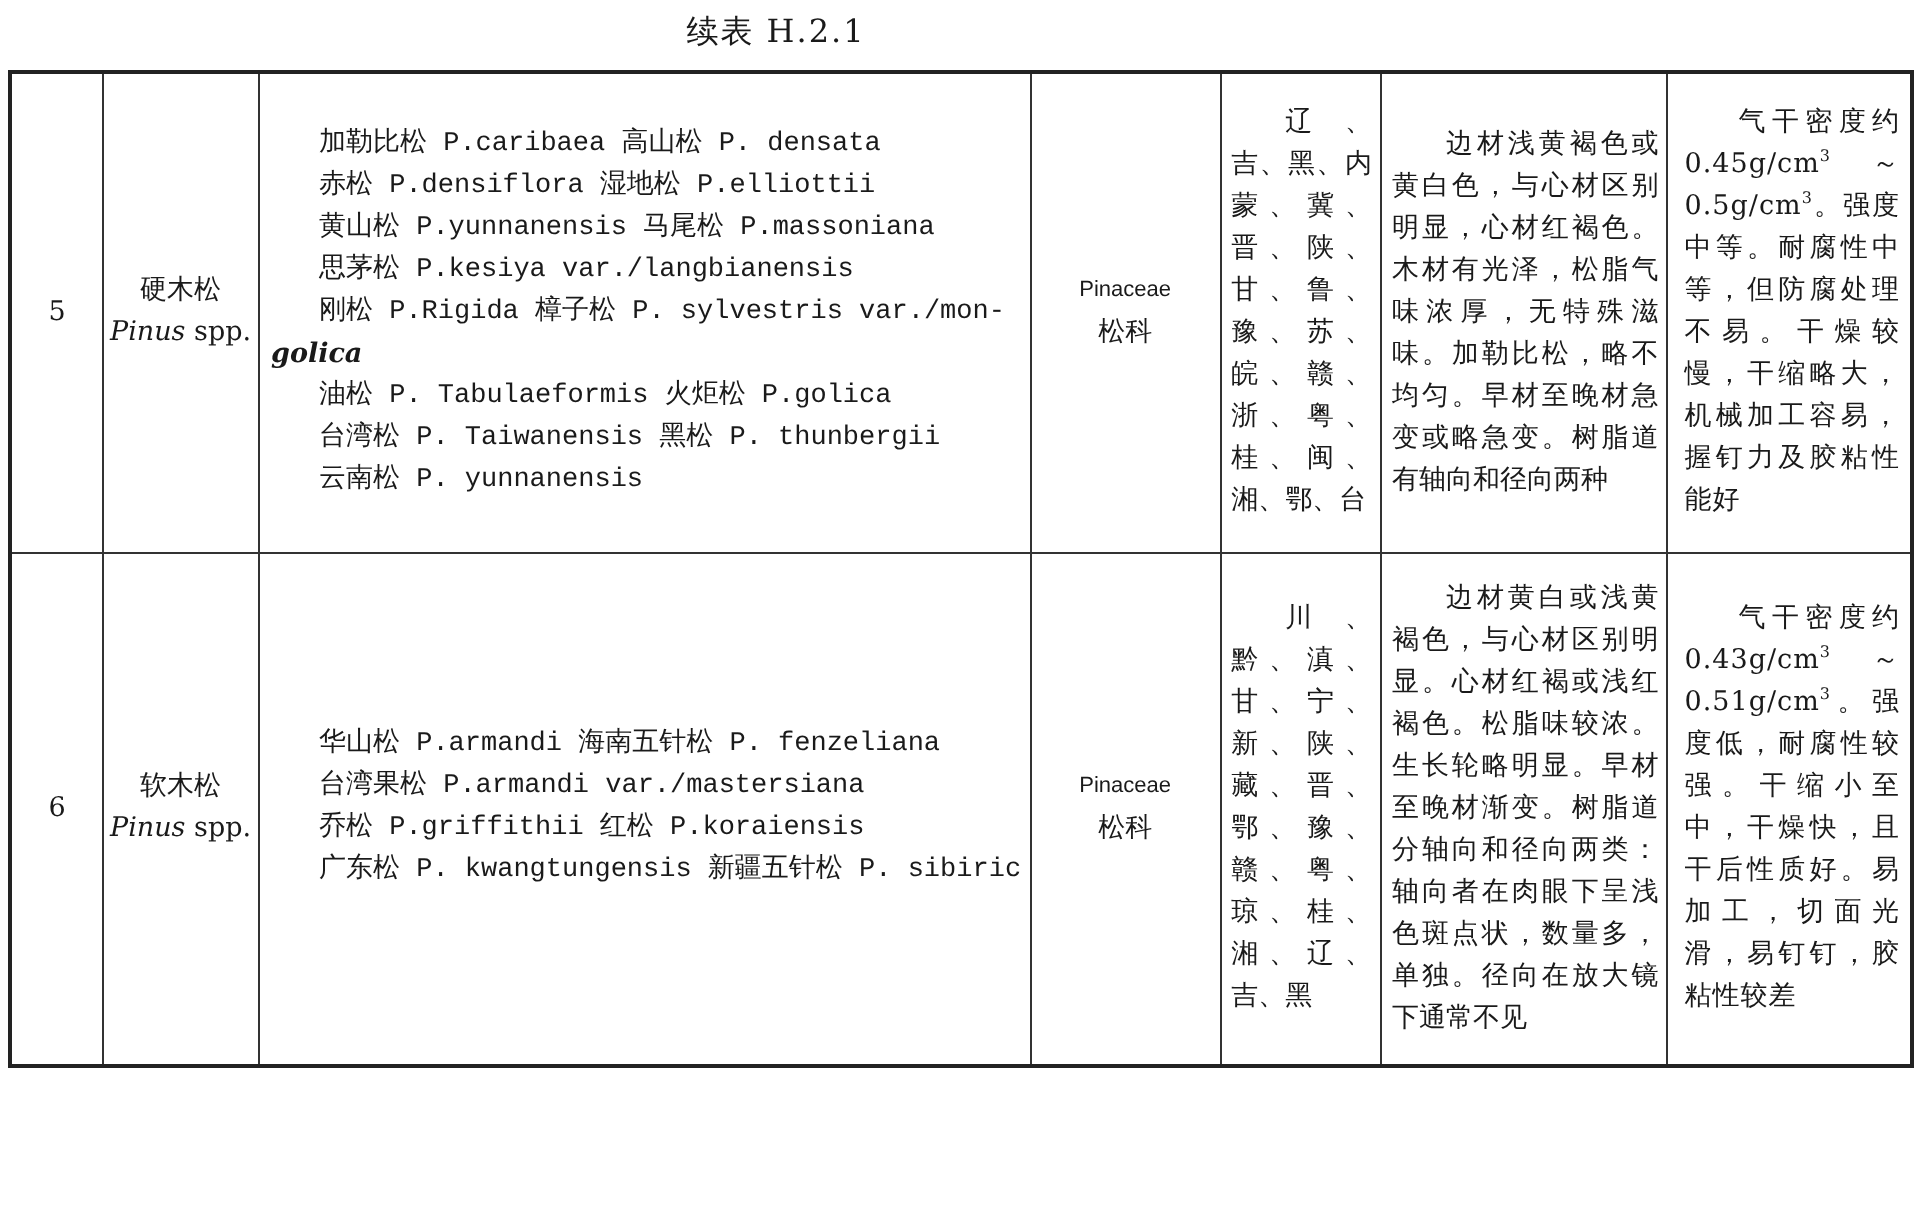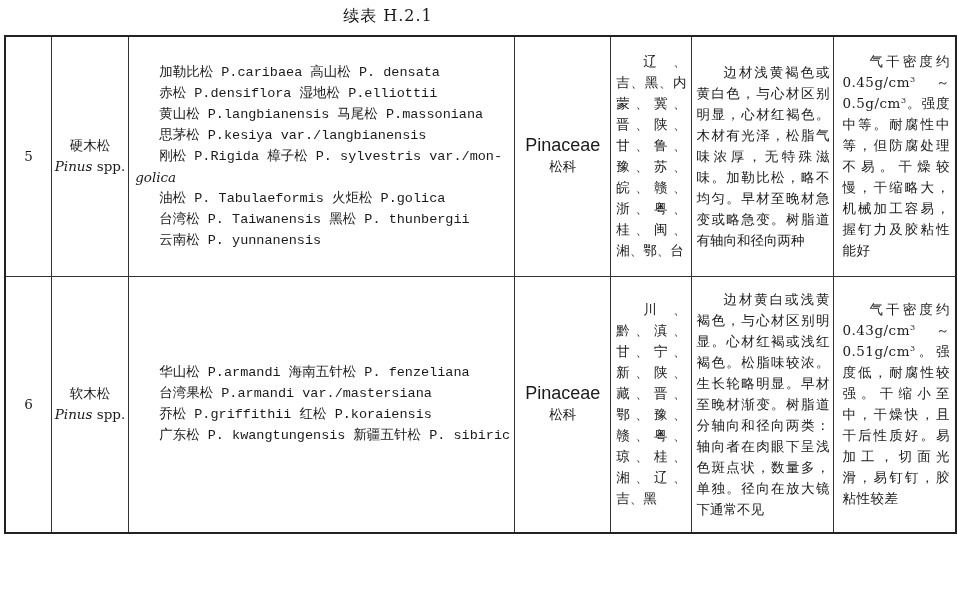--- a/index.html
+++ b/index.html
@@ -11,23 +11,23 @@
                table-layout: fixed; border: 2px solid #222; }
   table.main td, table.main th { border: 1px solid #333; padding: 0; vertical-align: middle;
                font-weight: normal; font-size: 13.5px; line-height: 21px; }
   th { text-align: center; }
   .hdr { height: 64px; }
   .row5 { height: 240px; }
   .row6 { height: 257px; }
   .center { text-align: center; }
   .species { padding: 0 4px 0 6px !important; }
   .species .line { padding-left: 24px; white-space: nowrap; font-family: Liberation Mono, monospace; }
-  .species .wrap { padding-left: 0; white-space: nowrap; }
+  .species .wrap { padding-left: 0; white-space: nowrap; font-weight: bold; }
   .latin { font-style: italic; }
-  .sans { font-family: "Liberation Sans", "DejaVu Sans", sans-serif; font-size: 18px; }
+  .sans { font-family: "Liberation Sans", "DejaVu Sans", sans-serif; font-size: 11px; }
   .para { padding: 0 4px 0 5px !important; text-align: justify; text-indent: 2em;
           font-size: 13.5px; line-height: 21px; }
   .prop { padding: 0 5px 0 8px !important; text-align: justify; text-indent: 2em;
           letter-spacing: 0.5px; }
   sup { font-size: 8px; vertical-align: super; line-height: 0; }
 </style>
 </head>
 <body>
 
 <div class="title">续表 H.2.1</div>
@@ -46,21 +46,21 @@
 
   <tr class="row5">
     <td class="center">5</td>
     <td class="center">
       <div>硬木松</div>
       <div><span class="latin">Pinus</span><span> spp.</span></div>
     </td>
     <td class="species">
       <div class="line">加勒比松 P.caribaea 高山松 P. densata</div>
       <div class="line">赤松 P.densiflora 湿地松 P.elliottii</div>
-      <div class="line">黄山松 P.langbianensis 马尾松 P.massoniana</div>
+      <div class="line">黄山松 P.yunnanensis 马尾松 P.massoniana</div>
       <div class="line">思茅松 P.kesiya var./langbianensis</div>
       <div class="line">刚松 P.Rigida 樟子松 P. sylvestris var./mon-</div>
       <div class="wrap latin">golica</div>
       <div class="line">油松 P. Tabulaeformis 火炬松 P.golica</div>
       <div class="line">台湾松 P. Taiwanensis 黑松 P. thunbergii</div>
       <div class="line">云南松 P. yunnanensis</div>
     </td>
     <td class="center">
       <div class="sans">Pinaceae</div>
       <div>松科</div>

